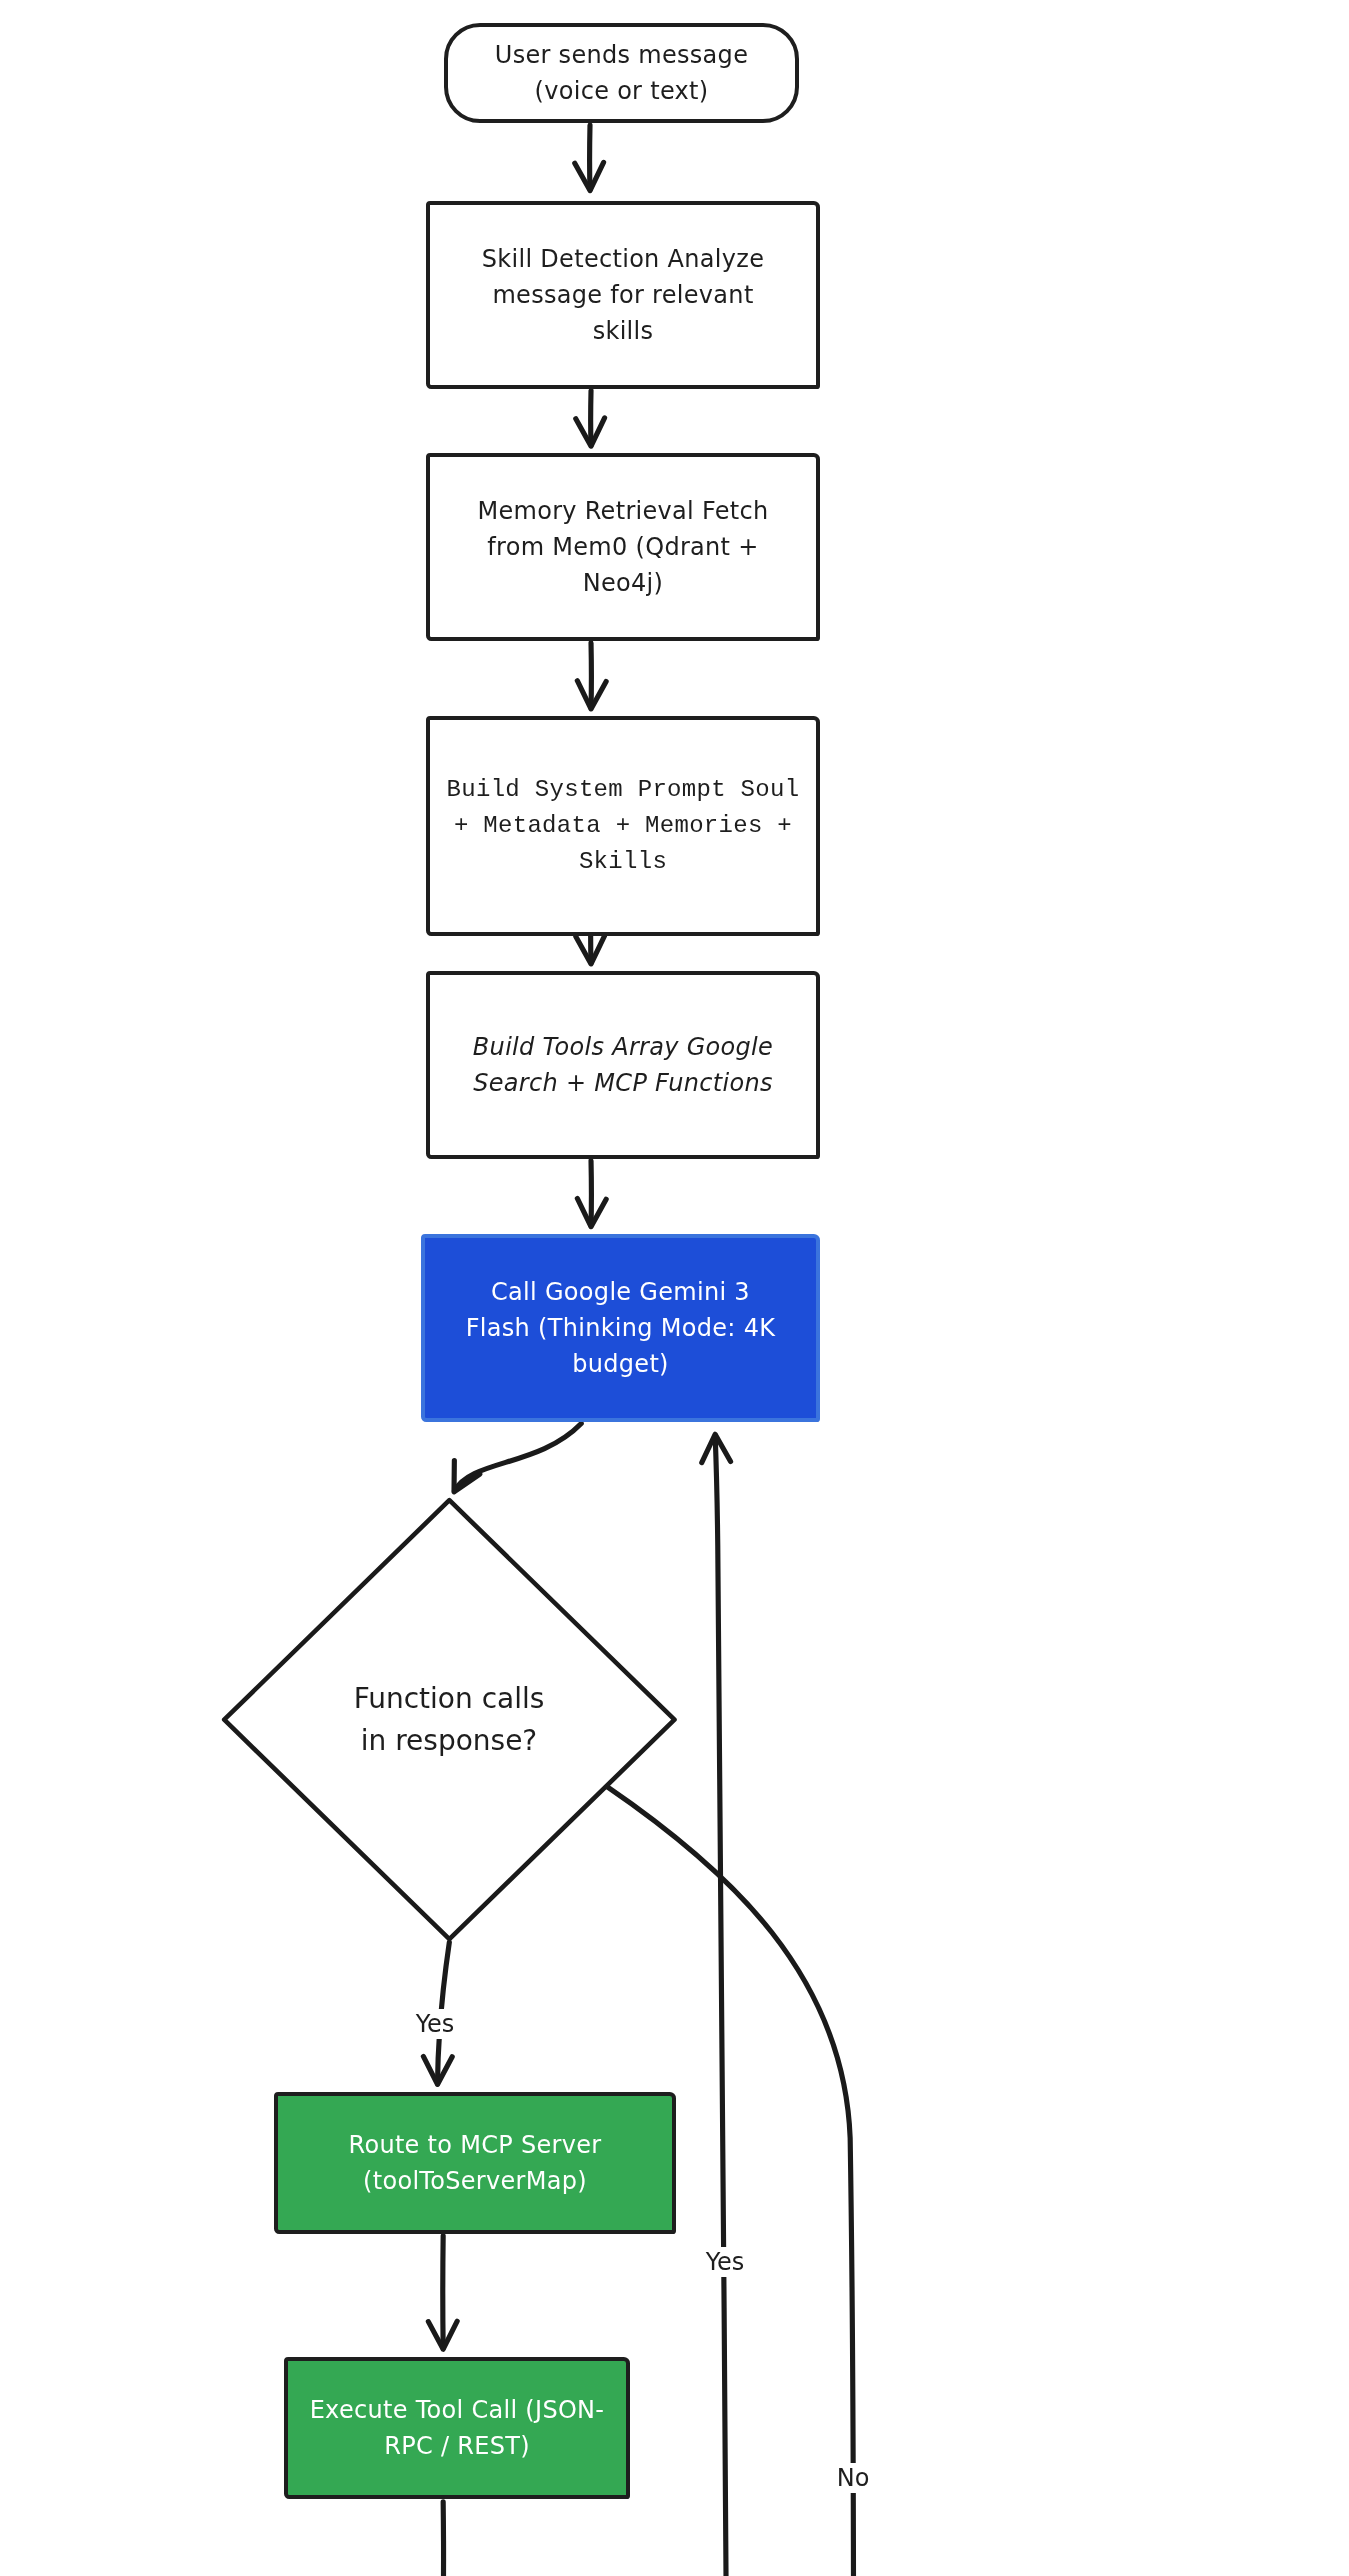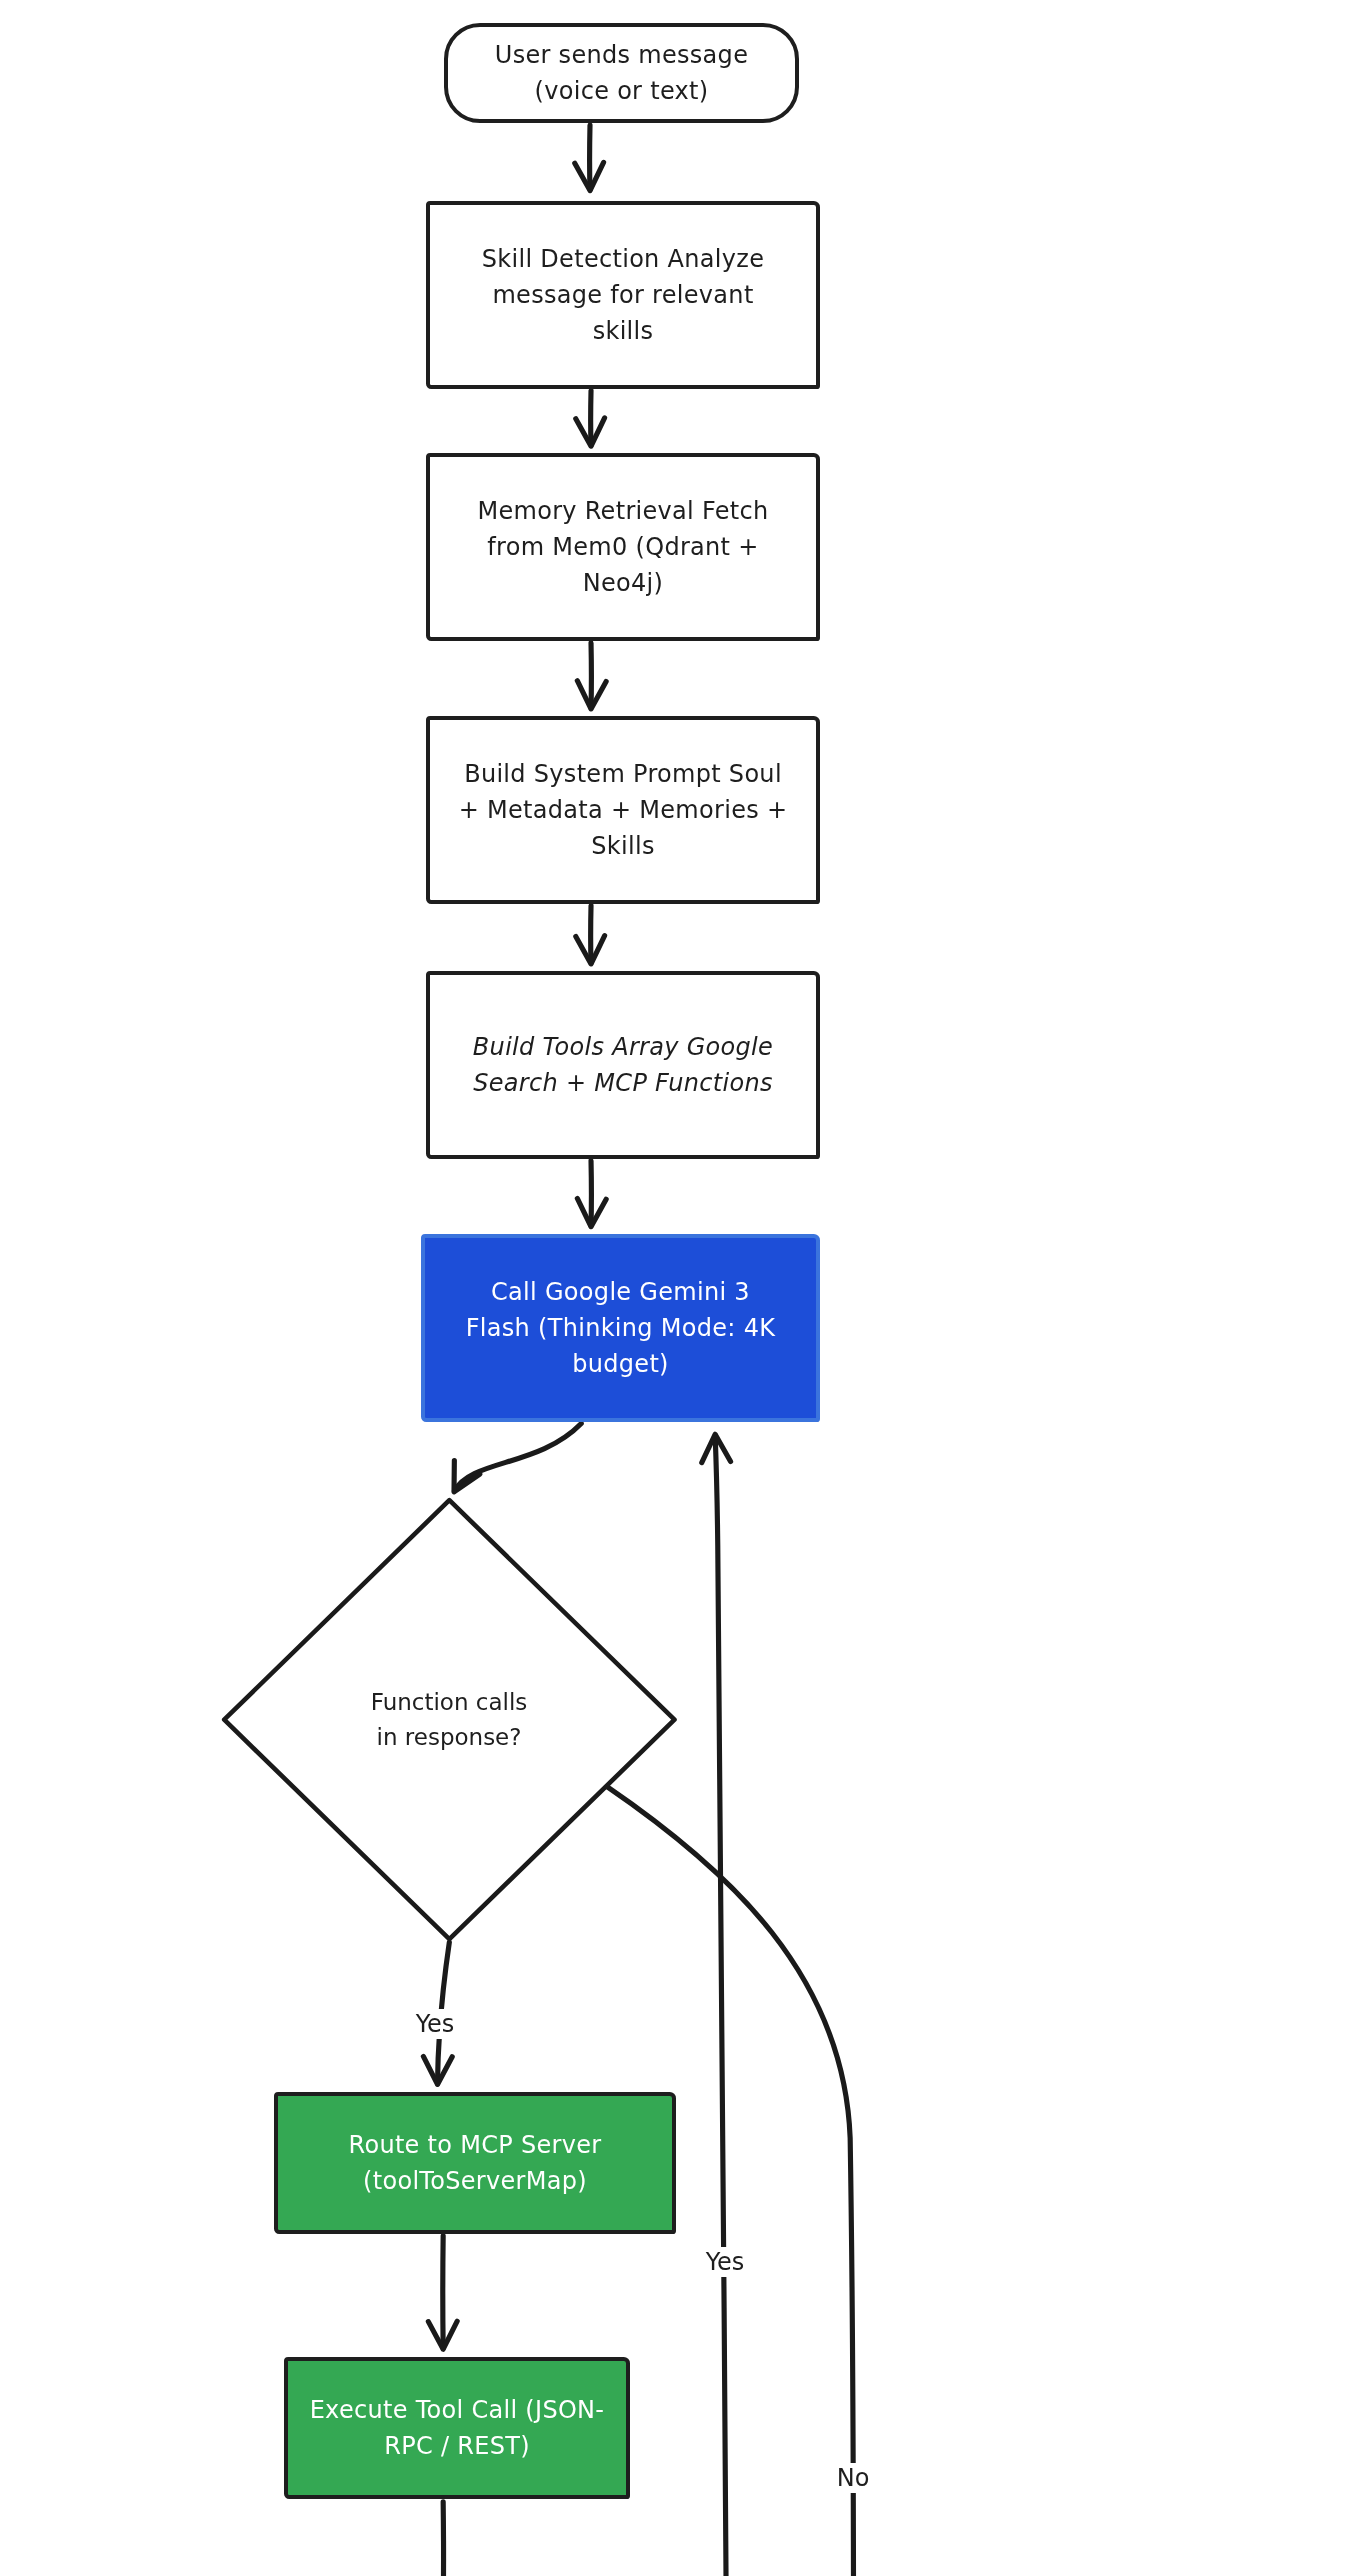--- a/index.html
+++ b/index.html
@@ -10,21 +10,21 @@
     position:absolute;box-sizing:border-box;
     display:flex;align-items:center;justify-content:center;
     text-align:center;white-space:pre-line;
     font-size:24px;line-height:1.5;letter-spacing:0.3px;margin-left:32px;
   }
   .rect{background:#ffffff;border:4.6px solid #1e1e1e;border-radius:4.1px 6.2px 3.1px 5.2px;}
   .terminal{background:#ffffff;border:4.6px solid #1e1e1e;border-radius:36px;}
   .blue{background:#1d4ed8;border:4.6px solid #3b74dd;color:#ffffff;}
   .green{background:#34a853;border:4.6px solid #1e1e1e;color:#ffffff;}
   .decision-text{position:absolute;display:flex;align-items:center;justify-content:center;
-    text-align:center;white-space:pre-line;font-size:23px;line-height:1.5;}
+    text-align:center;white-space:pre-line;font-size:28px;line-height:1.5;}
   .edge-label{
     position:absolute;transform:translate(-50%,-50%);
     background:#ffffff;padding:1px 8.2px;font-size:24px;
   }
 </style>
 </head>
 <body>
 
 <div class="canvas">
 
@@ -61,21 +61,21 @@
 (voice or text)</div>
 
   <div class="node rect" style="left:394px;top:201px;width:394px;height:188px;">Skill Detection Analyze
 message for relevant
 skills</div>
 
   <div class="node rect" style="left:394px;top:453px;width:394px;height:188px;">Memory Retrieval Fetch
 from Mem0 (Qdrant +
 Neo4j)</div>
 
-  <div class="node rect" style="left:394px;top:716px;width:394px;height:188px;">Build System Prompt Soul
+  <div class="node rect" style="left:394px;top:716px;width:394px;height:220px;font-family:Liberation Mono, monospace;">Build System Prompt Soul
 + Metadata + Memories +
 Skills</div>
 
   <div class="node rect" style="left:394px;top:971px;width:394px;height:188px;font-style:italic;">Build Tools Array Google
 Search + MCP Functions</div>
 
   <div class="node rect blue" style="left:389px;top:1234px;width:399px;height:188px;">Call Google Gemini 3
 Flash (Thinking Mode: 4K
 budget)</div>
 

